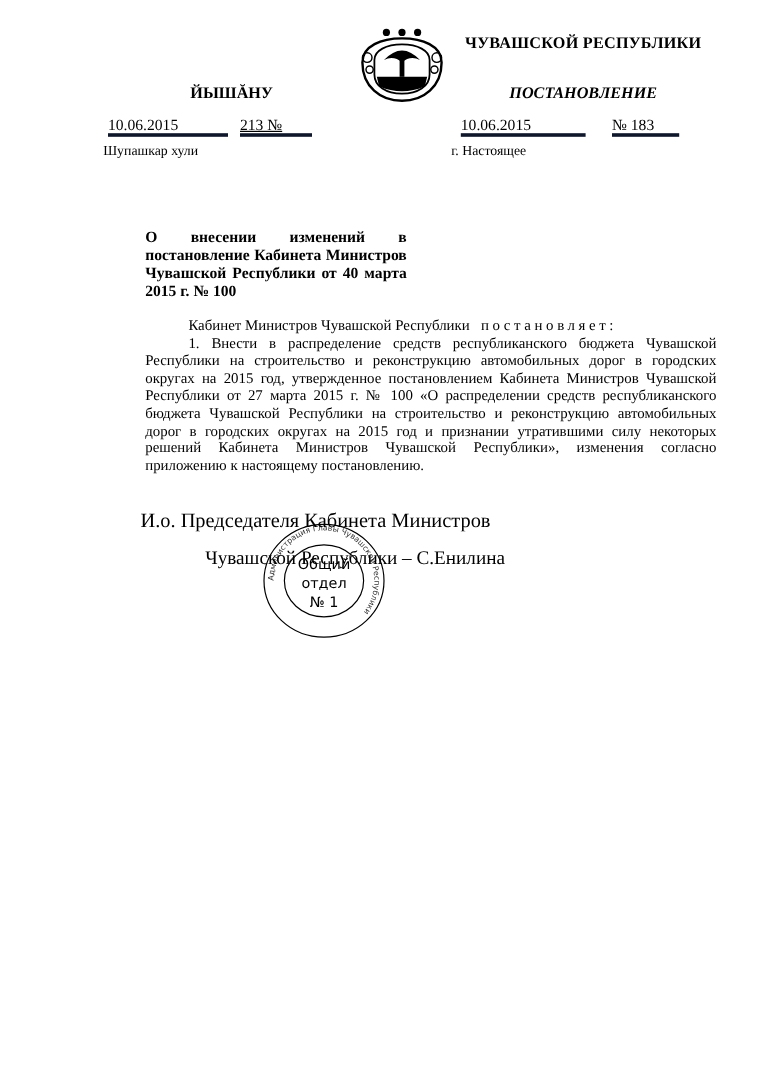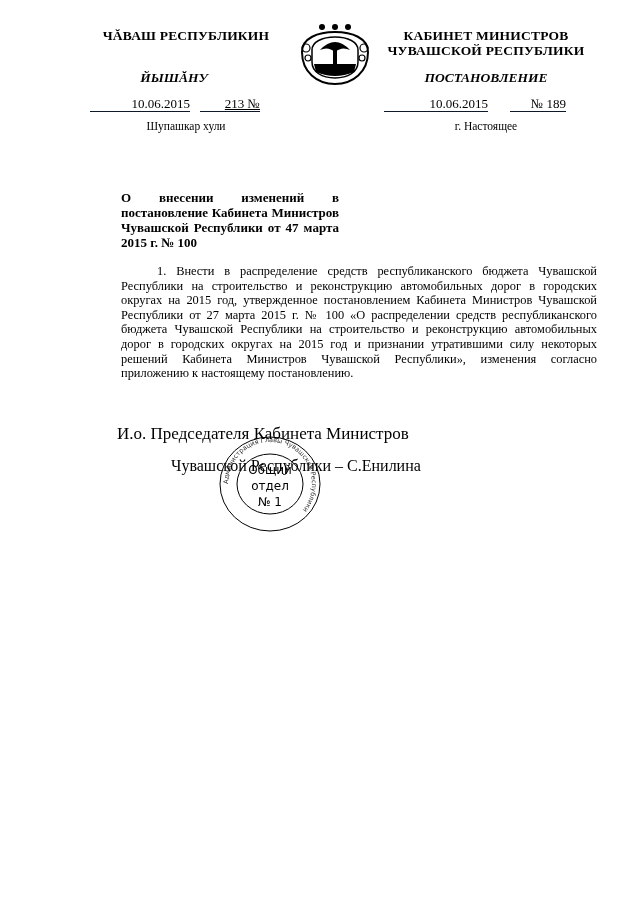--- a/index.html
+++ b/index.html
@@ -3,40 +3,39 @@
 <meta charset="utf-8">
 <style>
   html, body { margin: 0; padding: 0; background: #ffffff; }
   body { width: 640px; height: 905px; position: relative; overflow: hidden;
          font-family: "Liberation Serif", "DejaVu Serif", serif; color: #000; }
   .abs { position: absolute; }
   .hdr { font-weight: bold; font-size: 13.5px; line-height: 15px; text-align: center; letter-spacing: 0.2px; }
   .hdr-left { left: 86px; width: 200px; top: 28px; }
   .hdr-right { left: 376px; width: 220px; top: 28px; }
   .doctype { font-weight: bold; font-size: 13.5px; text-align: center; }
-  .dt-left { left: 74px; width: 200px; top: 70px; font-style: italic; }
+  .dt-left { left: 93px; width: 200px; top: 70px; }
   .dt-right { left: 376px; width: 220px; top: 70px; font-style: italic; }
-  .dateline { font-size: 13px; text-align: right; border-bottom: 1px solid #0f172a; line-height: 15px; }
-  .city { font-size: 11.5px; text-align: center; }
+  .dateline { font-size: 13px; text-align: left; border-bottom: 3px solid #0f172a; line-height: 15px; }
+  .city { font-size: 11.5px; text-align: left; }
   .emblem { left: 298px; top: 22px; width: 74px; height: 68px; }
   .subject { left: 121px; top: 190px; width: 218px; font-weight: bold; font-size: 13px;
              line-height: 15px; text-align: justify; }
   .body-text { left: 121px; top: 264px; width: 476px; font-size: 12.4px; line-height: 14.6px; text-align: justify; }
   .body-text p { margin: 0; }
   .indent { text-indent: 36px; }
   .spaced { letter-spacing: 3px; }
   .sig1 { left: 117px; top: 424px; font-size: 17px; }
   .sig2 { left: 171px; top: 457px; font-size: 16px; }
   .stamp { left: 215px; top: 434px; width: 110px; height: 100px; }
 </style>
 </head>
 <body>
 
 <div class="abs hdr hdr-left">
-  <div>ЧĂВАШ РЕСПУБЛИКИН</div>
 </div>
 <div class="abs doctype dt-left">ЙЫШĂНУ</div>
 <div class="abs dateline" style="left:90px; top:96px; width:100px;">10.06.2015</div>
 <div class="abs dateline" style="left:200px; top:96px; width:60px;text-decoration:underline;">213 №</div>
 <div class="abs city" style="left:86px; width:200px; top:120px;">Шупашкар хули</div>
 
 <div class="abs emblem">
   <svg width="74" height="68" viewBox="0 0 74 68">
     <g fill="#000">
       <circle cx="24" cy="5" r="3"></circle>
@@ -51,31 +50,34 @@
     <g fill="none" stroke="#000" stroke-width="1.2">
       <circle cx="8" cy="26" r="4"></circle>
         <circle cx="66" cy="26" r="4"></circle>
       <circle cx="10" cy="36" r="3"></circle>
         <circle cx="64" cy="36" r="3"></circle>
     </g>
   </svg>
 </div>
 
 <div class="abs hdr hdr-right">
-  <div>КАБИНЕТ МИНИСТРОВ</div>
   <div>ЧУВАШСКОЙ РЕСПУБЛИКИ</div>
 </div>
 <div class="abs doctype dt-right">ПОСТАНОВЛЕНИЕ</div>
 <div class="abs dateline" style="left:384px; top:96px; width:104px;">10.06.2015</div>
-<div class="abs dateline" style="left:510px; top:96px; width:56px;">№ 189</div>
+<div class="abs dateline" style="left:510px; top:96px; width:56px;">№ 183</div>
 <div class="abs city" style="left:376px; width:220px; top:120px;">г. Настоящее</div>
 
-<div class="abs subject">О внесении изменений в постановление Кабинета Министров Чувашской Республики от 47 марта 2015 г. № 100</div>
+<div class="abs subject">О внесении изменений в постановление Кабинета Министров Чувашской Республики от 40 марта 2015 г. № 100</div>
 
 <div class="abs body-text">
+  <p class="indent">
+    <span>Кабинет Министров Чувашской Республики</span>&nbsp;&nbsp;
+    <span class="spaced">постановляет:</span>
+  </p>
   <p class="indent">1. Внести в распределение средств республиканского бюджета Чувашской Республики на строительство и реконструкцию автомобильных дорог в городских округах на 2015 год, утвержденное постановлением Кабинета Министров Чувашской Республики от 27 марта 2015 г. № 100 «О распределении средств республиканского бюджета Чувашской Республики на строительство и реконструкцию автомобильных дорог в городских округах на 2015 год и признании утратившими силу некоторых решений Кабинета Министров Чувашской Республики», изменения согласно приложению к настоящему постановлению.</p>
 </div>
 
 <div class="abs stamp">
   <svg width="110" height="100" viewBox="0 0 110 100">
     <defs>
       <path id="ringpath" d="M55,50 m-42,0 a42,42 0 1,1 84,0 a42,42 0 1,1 -84,0"></path>
     </defs>
     <ellipse cx="55" cy="50" rx="50" ry="47" fill="none" stroke="#000" stroke-width="1"></ellipse>
     <ellipse cx="55" cy="50" rx="33" ry="30" fill="none" stroke="#000" stroke-width="1"></ellipse>

